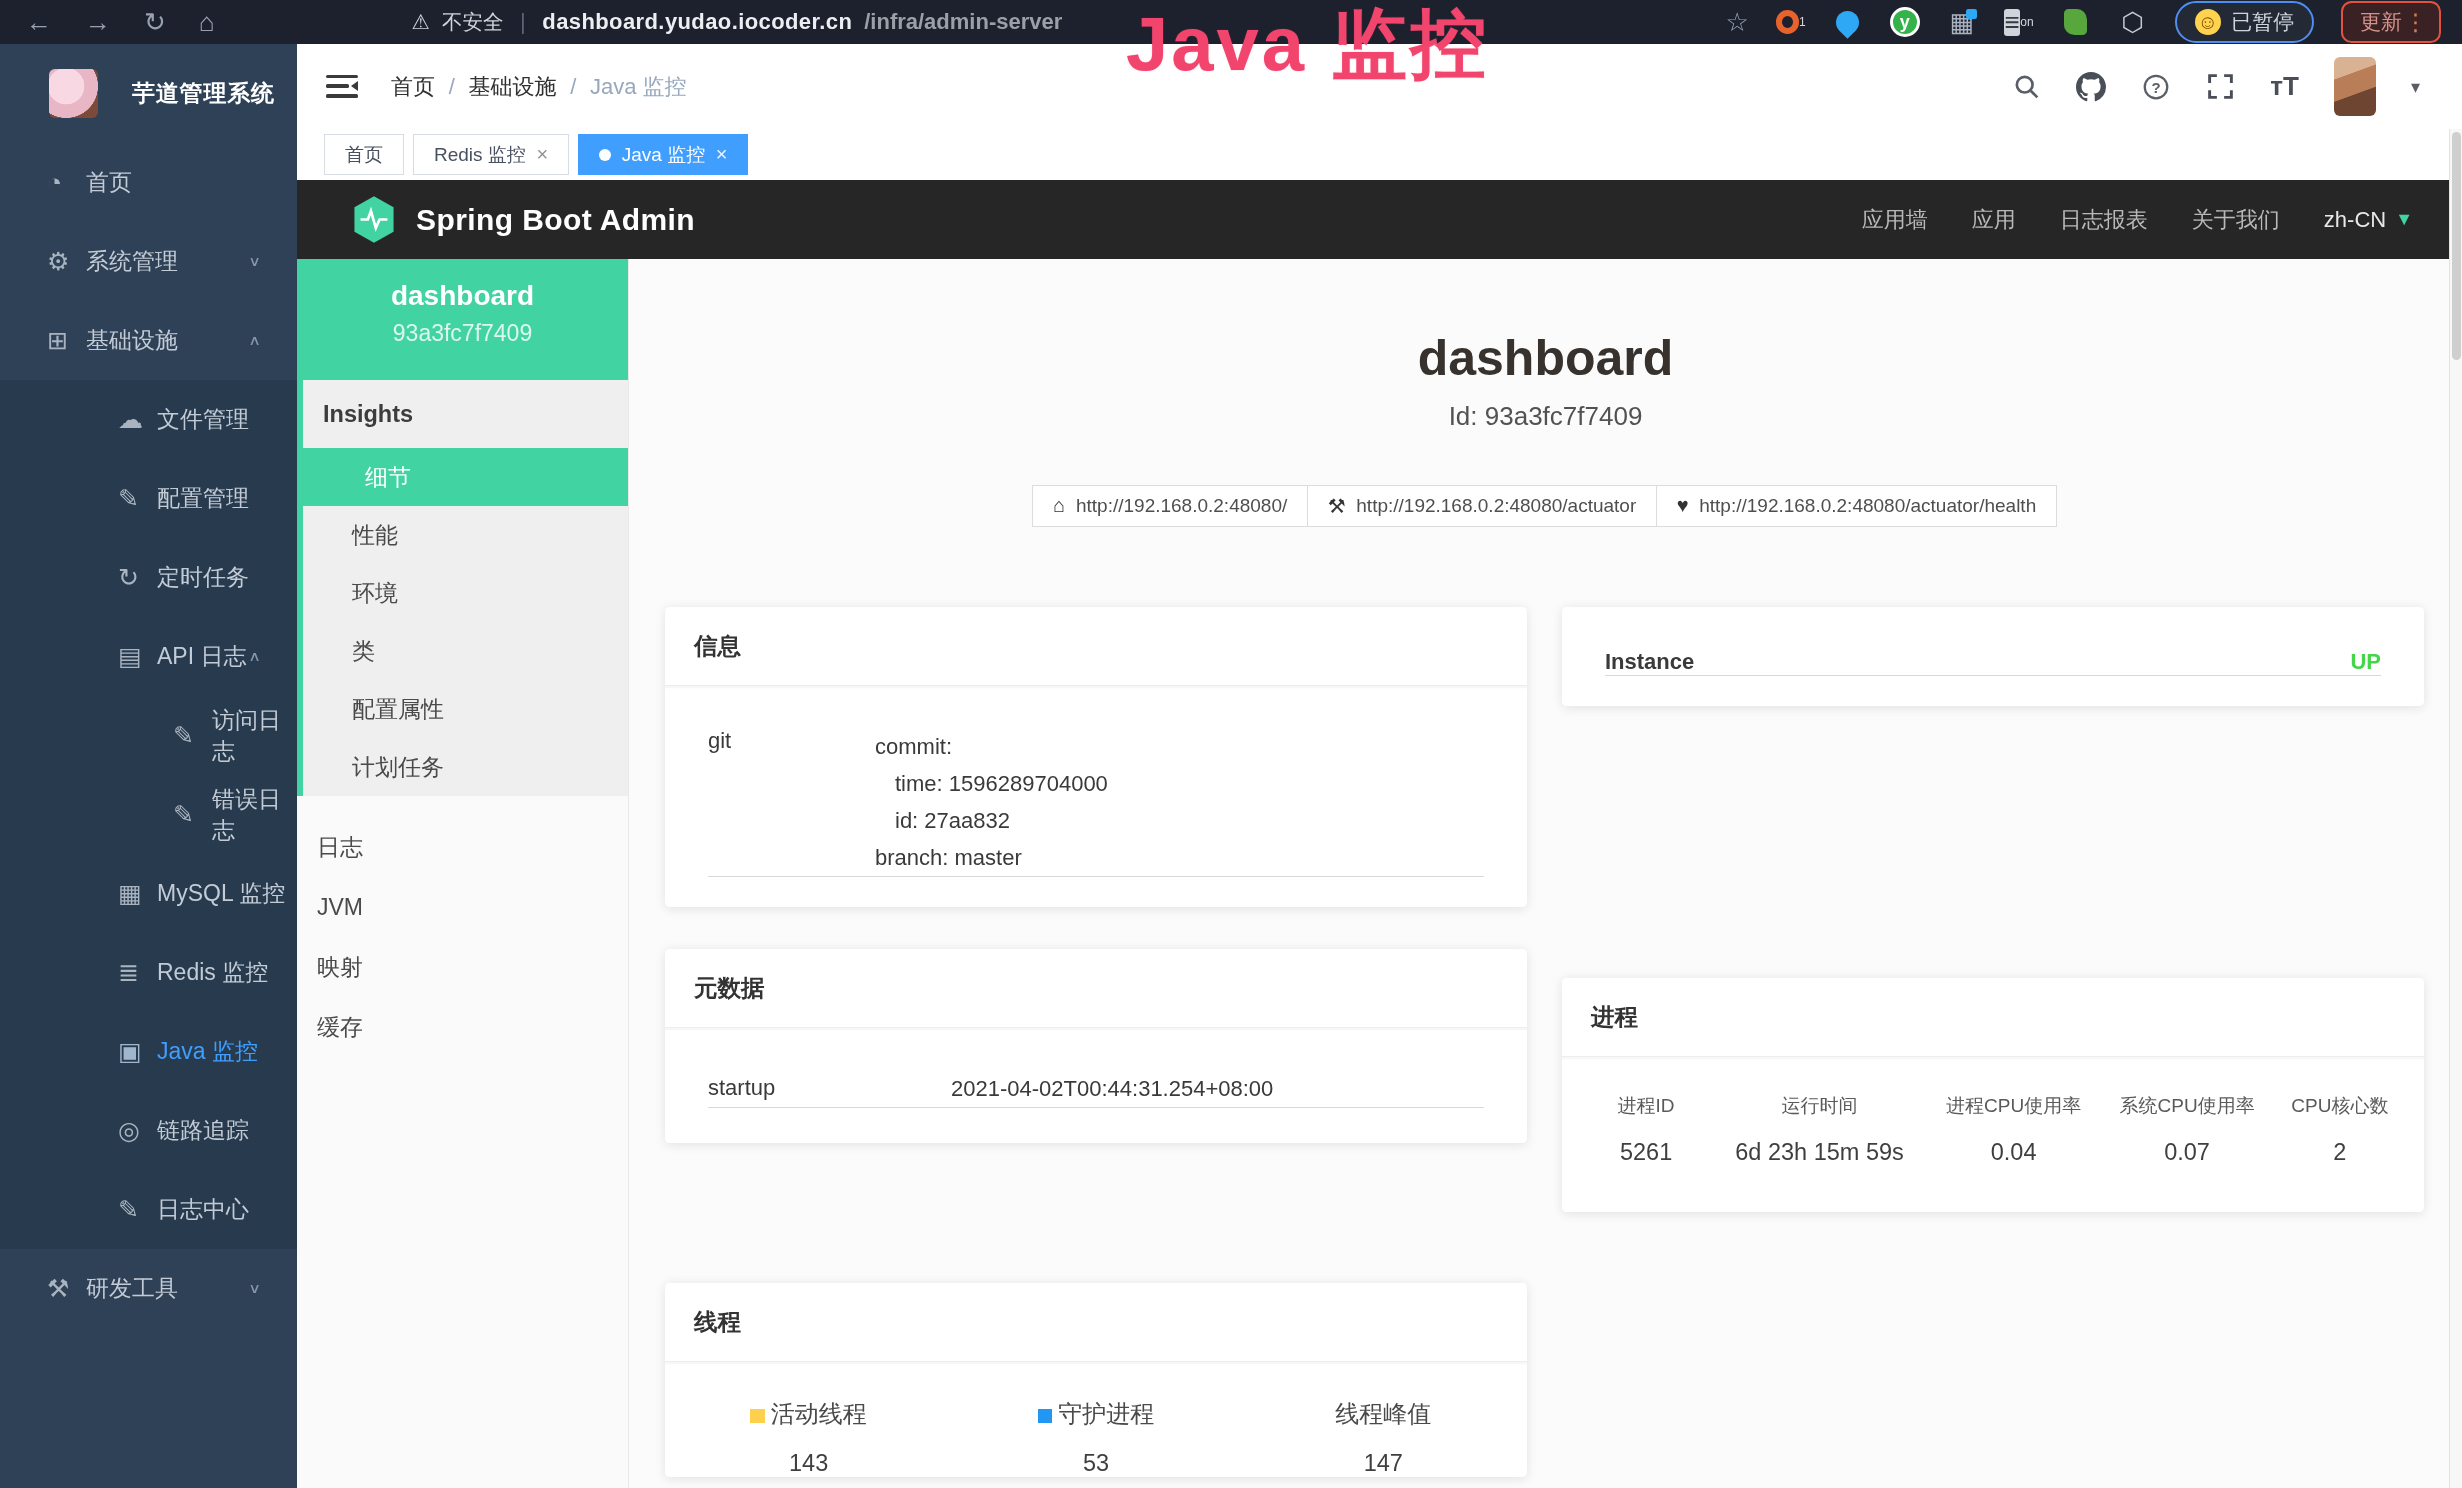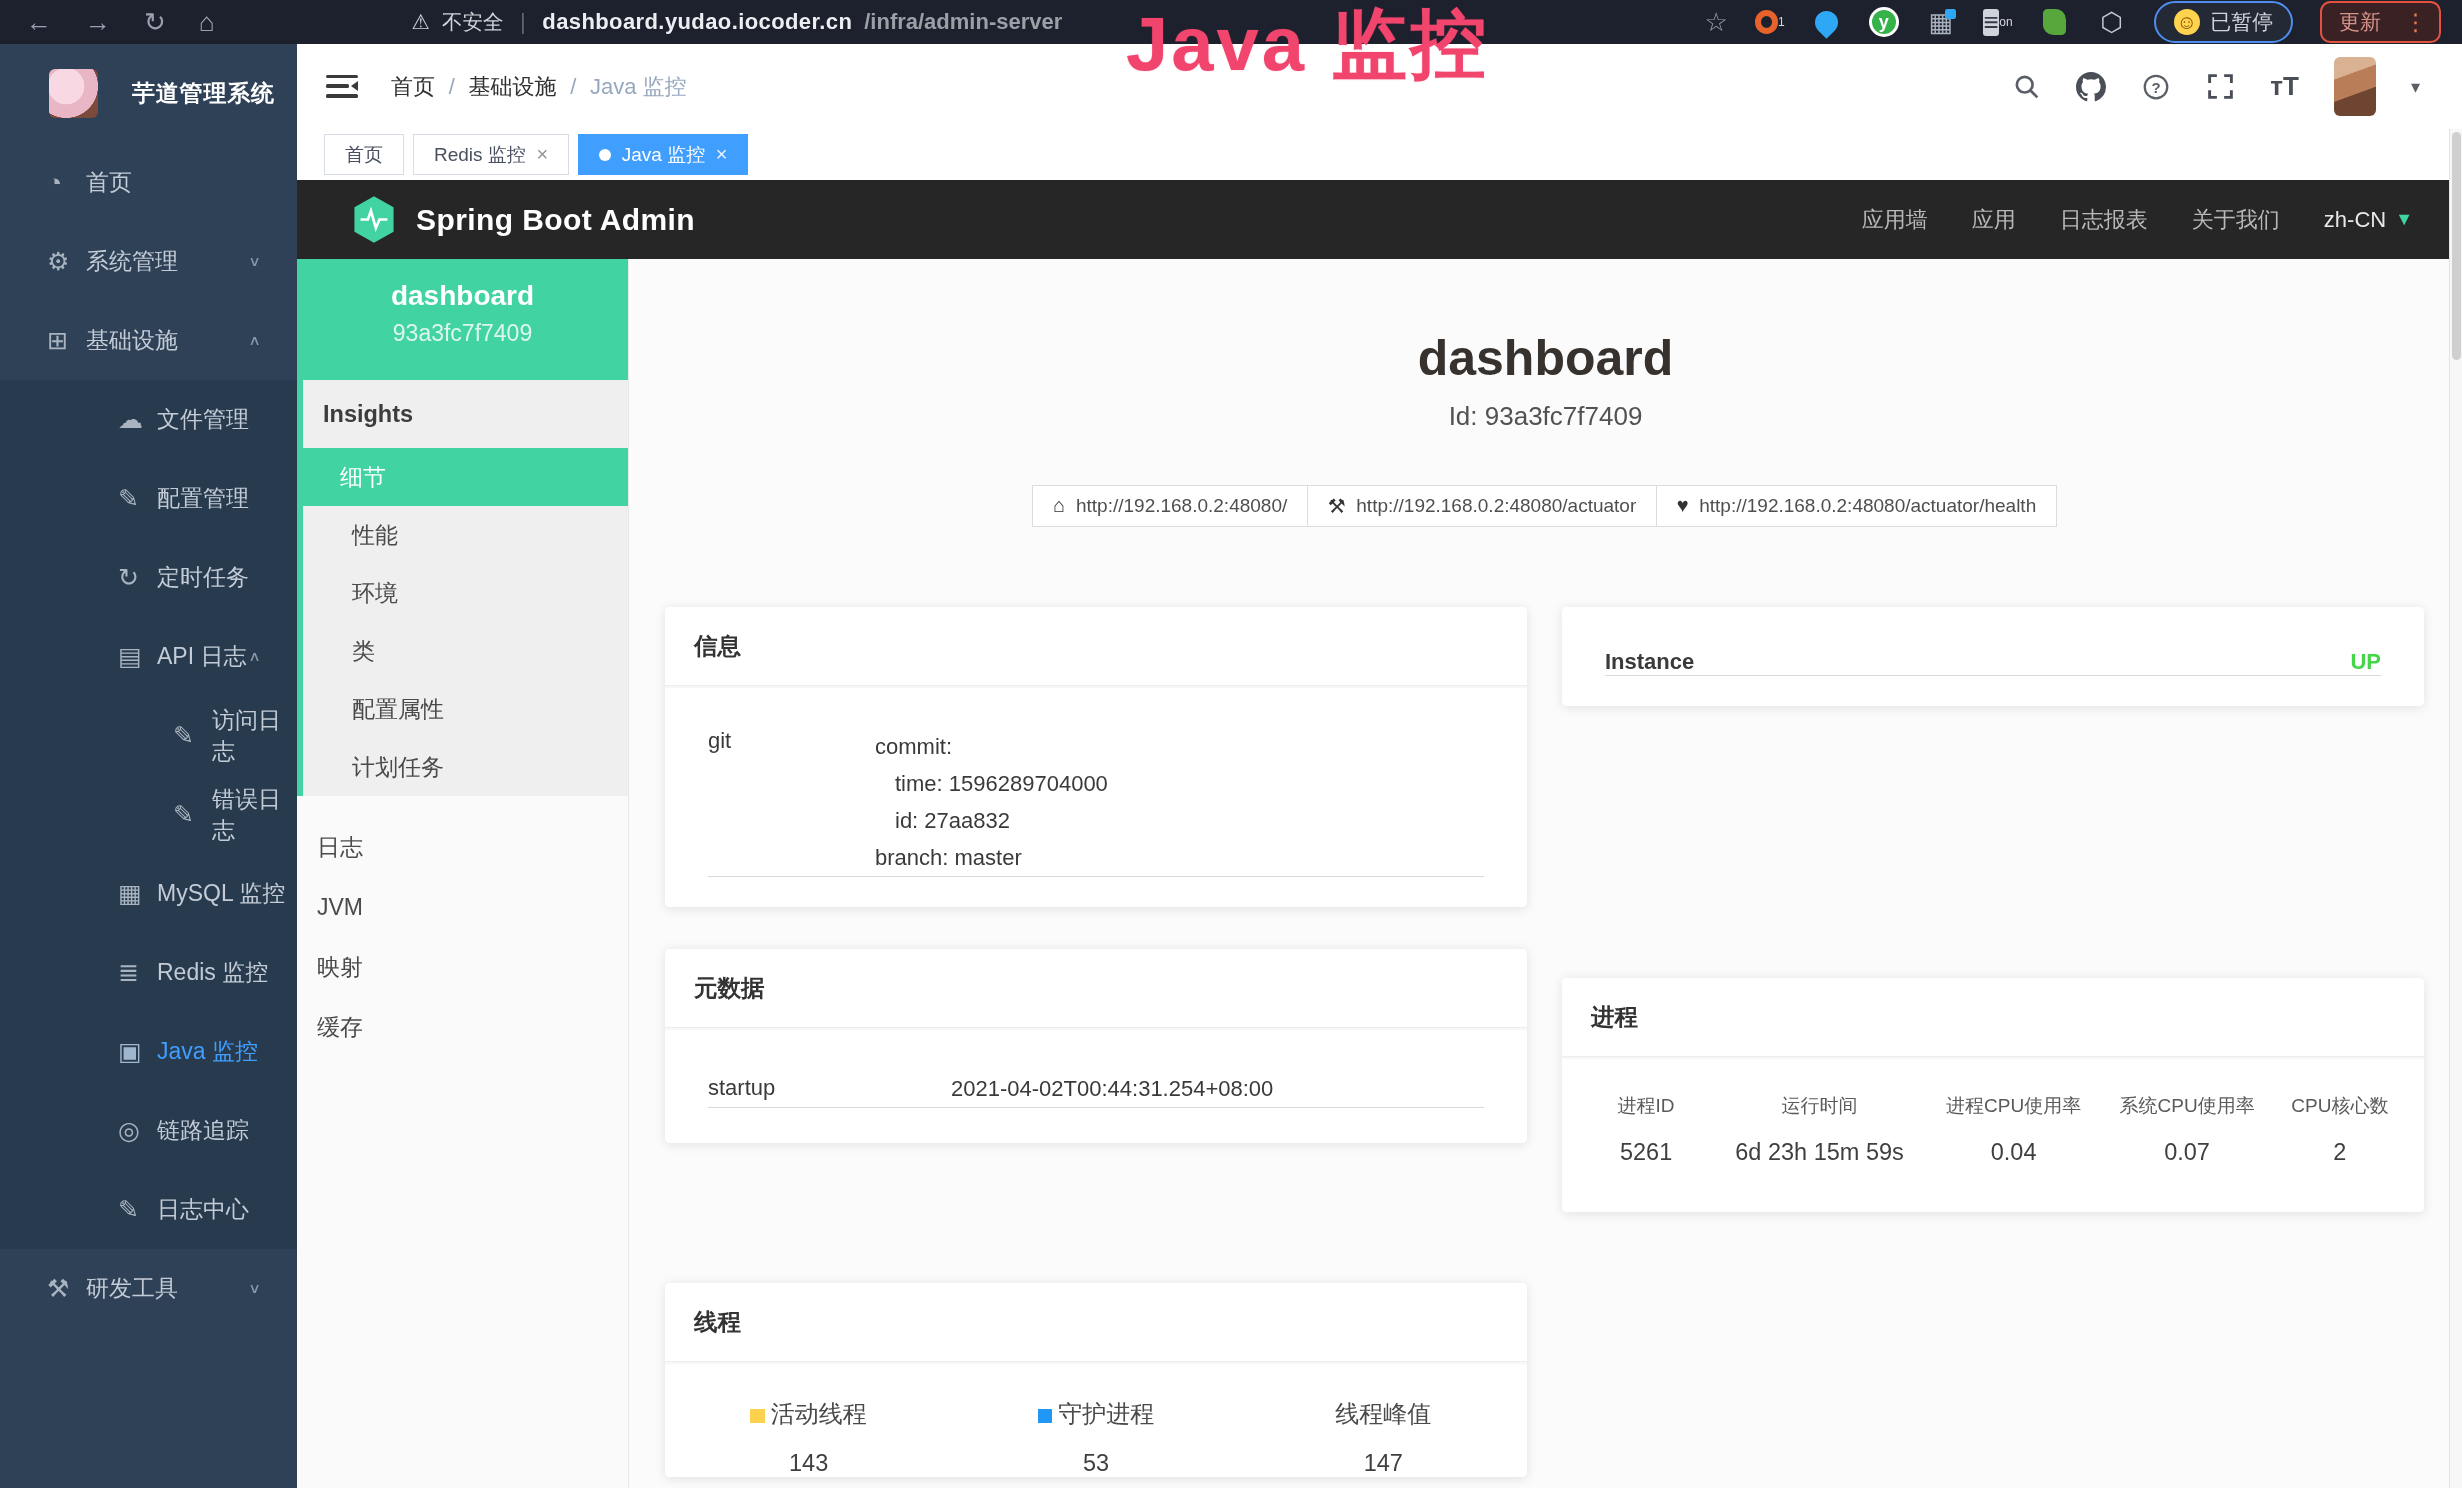--- a/index.html
+++ b/index.html
@@ -27,21 +27,21 @@
   .ext-grid { color:#aab2bf; font-size:26px; }
   .ext-grid .bluedot { position:absolute; top:1.5px; right:0px; width:10.6px; height:10.6px; background:#2ea7f5; border-radius:2.3px; }
   .ext-list { color:#343a46; font-size:26px; background:#cfd3da; border-radius:3px; width:27px; height:27px;
     line-height:26px; text-align:center; }
   .ext-leaf { width:23px; height:26px; background:#57a73c; border-radius:4.6px 10.6px 4.6px 10.6px; }
   .ext-puzzle { color:#c3c8d0; font-size:26px; }
   .pill { display:flex; align-items:center; gap:10.6px; border:2.3px solid #4e8ef0; border-radius:30px;
     padding:4.6px 18px; background:#242936; color:#cfd3da; font-size:21px; }
   .pill .face { width:26px; height:26px; background:#ffd34d; border-radius:50%; color:#7a4a00;
     font-size:20px; line-height:26px; text-align:center; }
-  .update-btn { display:flex; align-items:center; gap:23px; border:2.3px solid #e2523f; border-radius:10.6px;
+  .update-btn { display:flex; align-items:center; gap:2px; border:2.3px solid #e2523f; border-radius:10.6px;
     padding:4.6px 12px 4.6px 16.7px; background:#3a2124; color:#d5928b; font-size:21px; }
   .update-btn .dots { color:#e07b4f; font-size:23px; }
 
   
   .annotation { position:absolute; left:1126px; top:1.5px; z-index:60; font-size:76px; font-weight:700;
     color:#f2456e; letter-spacing:3px; line-height:1.1; text-shadow:0 0 1.5px rgba(242,69,110,.35); }
 
   
   .sidebar { position:absolute; top:44px; left:0; width:297px; bottom:0; background:#2e4156; z-index:4; }
   .logo-row { height:99px; display:flex; align-items:center; padding-left:49px; gap:34px; }
@@ -98,21 +98,21 @@
   .sba-nav .locale .lc-caret { color:#42d3a2; font-size:18px; }
 
   
   .subnav { position:absolute; top:79px; left:0; width:332px; bottom:0; background:#fafafa; border-right:1.5px solid #e8e8e8; }
   .subnav-head { height:121px; background:#42d3a2; color:#fff; text-align:center; padding-top:21px; }
   .subnav-head .inst-name { font-size:28px; font-weight:700; }
   .subnav-head .inst-id { font-size:23px; margin-top:7.6px; color:rgba(255,255,255,.82); }
   .subnav-group { background:#efefef; border-left:6px solid #42d3a2; }
   .group-label { height:68px; line-height:68px; padding-left:20px; font-size:23.5px; font-weight:700; color:#3c3c3c; }
   .subnav-item { height:58px; line-height:58px; padding-left:49px; font-size:23px; color:#4a4a4a; cursor:pointer; }
-  .subnav-item.active { background:#42d3a2; color:#fff; margin-left:-6px; padding-left:43px; }
+  .subnav-item.active { background:#42d3a2; color:#fff; margin-left:-6px; padding-left:68px; }
   .subnav-bottom { padding-top:21px; }
   .subnav-bottom .subnav-item { padding-left:20px; height:60px; line-height:60px; }
 
   
   .main { position:absolute; top:79px; left:332px; right:0; bottom:0; background:#fbfbfb; overflow:hidden; }
   .main-title { margin-top:70px; text-align:center; font-size:50px; font-weight:600; color:#37322d; }
   .main-id { text-align:center; font-size:26px; color:#525252; margin-top:13.7px; }
   .link-group { display:flex; justify-content:center; margin-top:53px; }
   .link-btn { border:1.5px solid #dcdcdc; background:#fff; height:42px; display:flex; align-items:center;
     gap:10.6px; padding:0 20px; font-size:19px; color:#4f4f4f; margin-left:-1.5px; cursor:pointer; }

